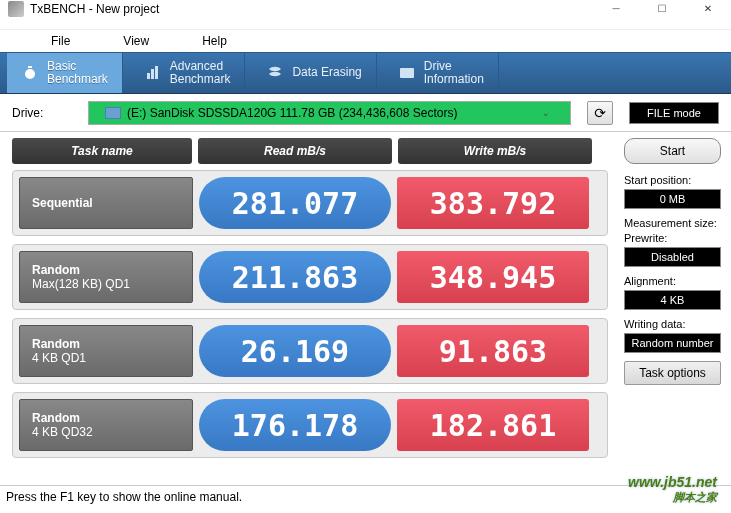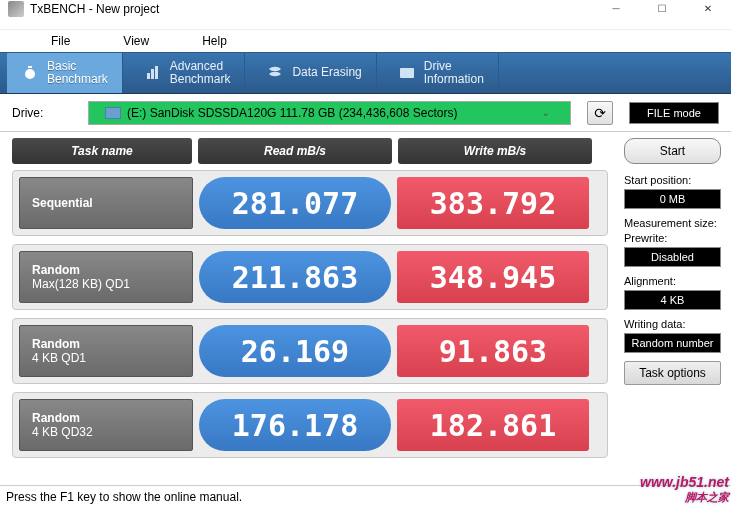--- a/index.html
+++ b/index.html
@@ -37,21 +37,21 @@
 .taskcell { width: 174px; background: linear-gradient(#888,#6a6a6a); border: 1px solid #555; border-radius: 2px; color: #fff; display: flex; flex-direction: column; justify-content: center; padding-left: 12px; font-size: 12px; }
 .taskcell .t1 { font-weight: bold; }
 .valcell { width: 192px; border-radius: 3px; display: flex; align-items: center; justify-content: center; color: #fff; font-size: 30px; font-weight: bold; font-family: Consolas, monospace; }
 .valcell.read { background: linear-gradient(#4d94e0,#3878c4); border-radius: 26px; }
 .valcell.write { background: linear-gradient(#f05a6a,#d8404f); }
 .startbtn { height: 26px; background: linear-gradient(#f8f8f8,#e0e0e0); border: 1px solid #888; font-size: 12px; display: flex; align-items: center; justify-content: center; margin-bottom: 10px; border-radius: 10px;}
 .optlabel { font-size: 11px; margin-bottom: 3px; }
 .optval { height: 20px; background: #000; color: #fff; font-size: 11px; display: flex; align-items: center; justify-content: center; border: 1px solid #888; margin-bottom: 8px; }
 .taskopt { height: 24px; background: linear-gradient(#f0f0f0,#d8d8d8); border: 1px solid #999; font-size: 12px; display: flex; align-items: center; justify-content: center; border-radius:2px;}
 .statusbar { height: 22px; border-top: 1px solid #ccc; display: flex; align-items: center; padding: 0 6px; font-size: 12px; position: relative; }
-.watermark { position: absolute; right: 2px; bottom: 2px; font-size: 14px; color: #be185d; font-style: italic; font-weight: bold; text-shadow: 0 0 3px #9bd; }
+.watermark { position: absolute; right: 14px; bottom: 2px; font-size: 14px; color: #4d7c0f; font-style: italic; font-weight: bold; text-shadow: 0 0 3px #9bd; }
 .watermark .sub { font-size: 11px; display:block; text-align:right; }
 </style>
 </head>
 <body>
 
 <div class="titlebar">
   <div class="icon"></div>
   <div class="title">TxBENCH - New project</div>
   <div class="winbtns">
     <div class="winbtn">─</div>

